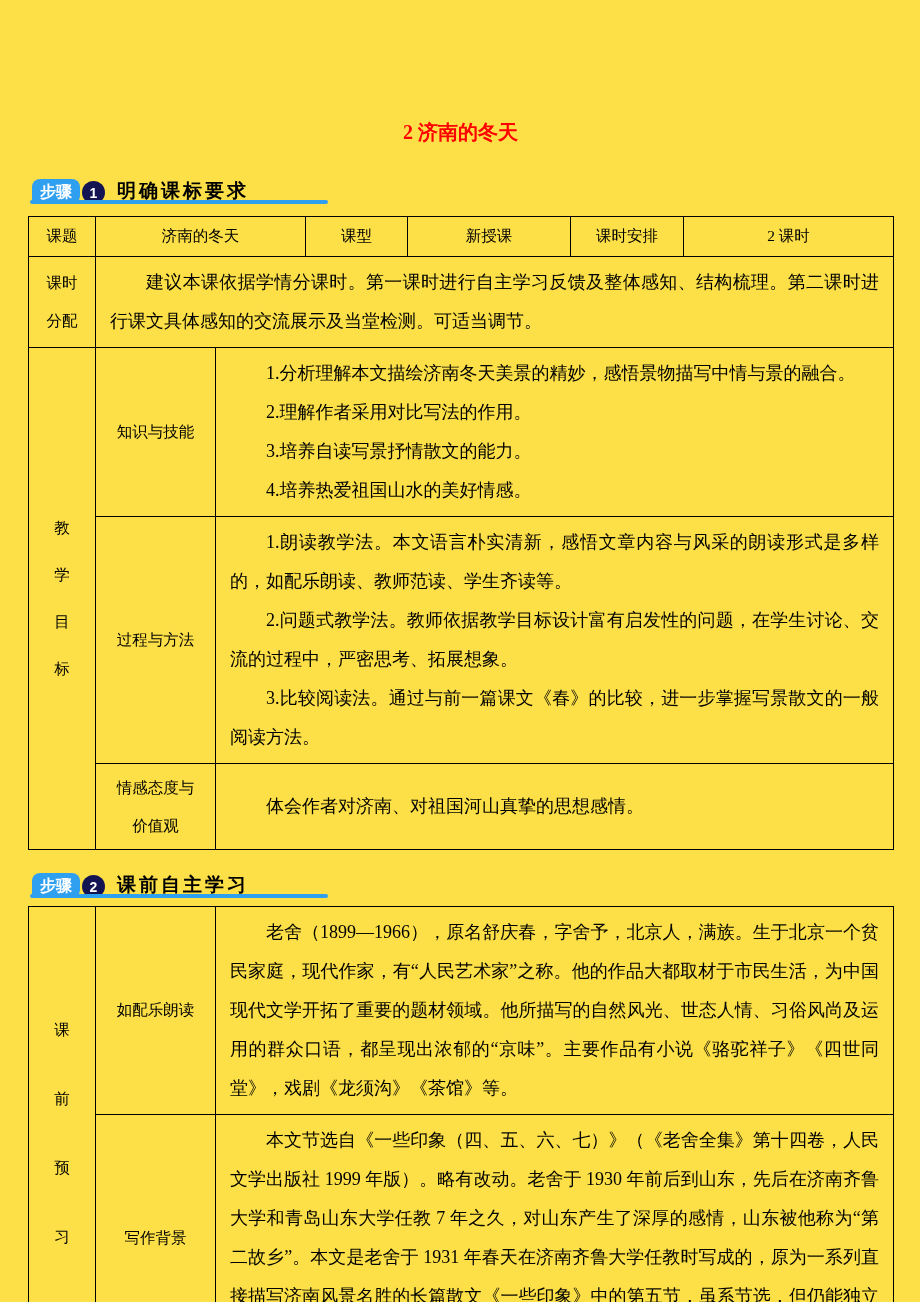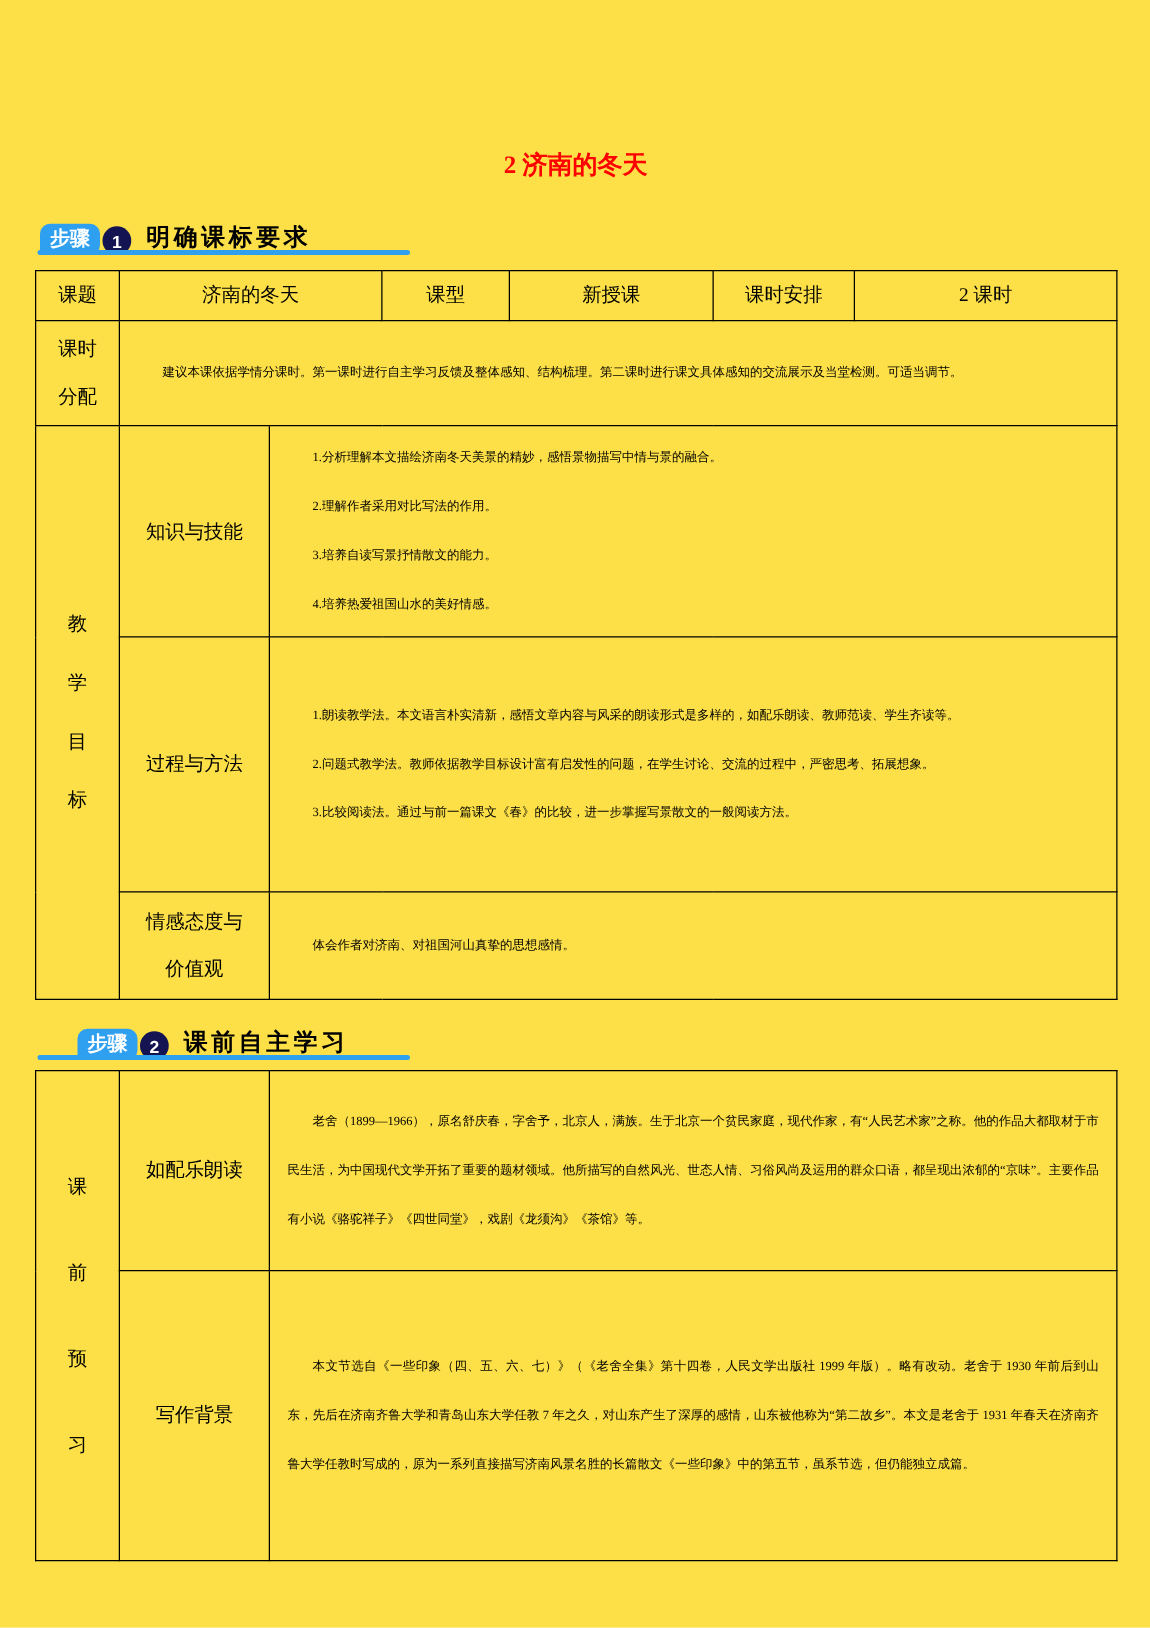--- a/index.html
+++ b/index.html
@@ -32,26 +32,26 @@
     font-size: 14px; margin-left: 2px; margin-top: 1px;
   }
   .banner-title {
     font-family: Liberation Sans, sans-serif; font-weight: bold;
     font-size: 19px; line-height: 27px; margin-left: 12px; letter-spacing: 3px; color: #000;
   }
   table { border-collapse: collapse; table-layout: fixed; width: 865px; }
   td { border: 1px solid #000; padding: 0; font-size: 15.5px; }
   .lbl { text-align: center; vertical-align: middle; }
   .content { padding: 6px 14px; vertical-align: middle; }
-  .content p { margin: 0; line-height: 39px; text-indent: 2em; text-align: justify; font-size: 10px; }
+  .content p { margin: 0; line-height: 39px; text-indent: 2em; text-align: justify; font-size: 18px; }
   .vstack { display: flex; flex-direction: column; align-items: center; }
   .goal-v { gap: 26px; }
   .preview-v { gap: 48px; }
   .two-line span { display: block; line-height: 38px; }
-  .mt12 { margin-top: 12px; padding-left: 30px; }
+  .mt12 { margin-top: 12px; }
   .mt8 { margin-top: 8px; }
 </style>
 </head>
 <body>
 
 <div class="page">
 
   <h1 class="doc-title">2 济南的冬天</h1>
 
   <div class="banner">

